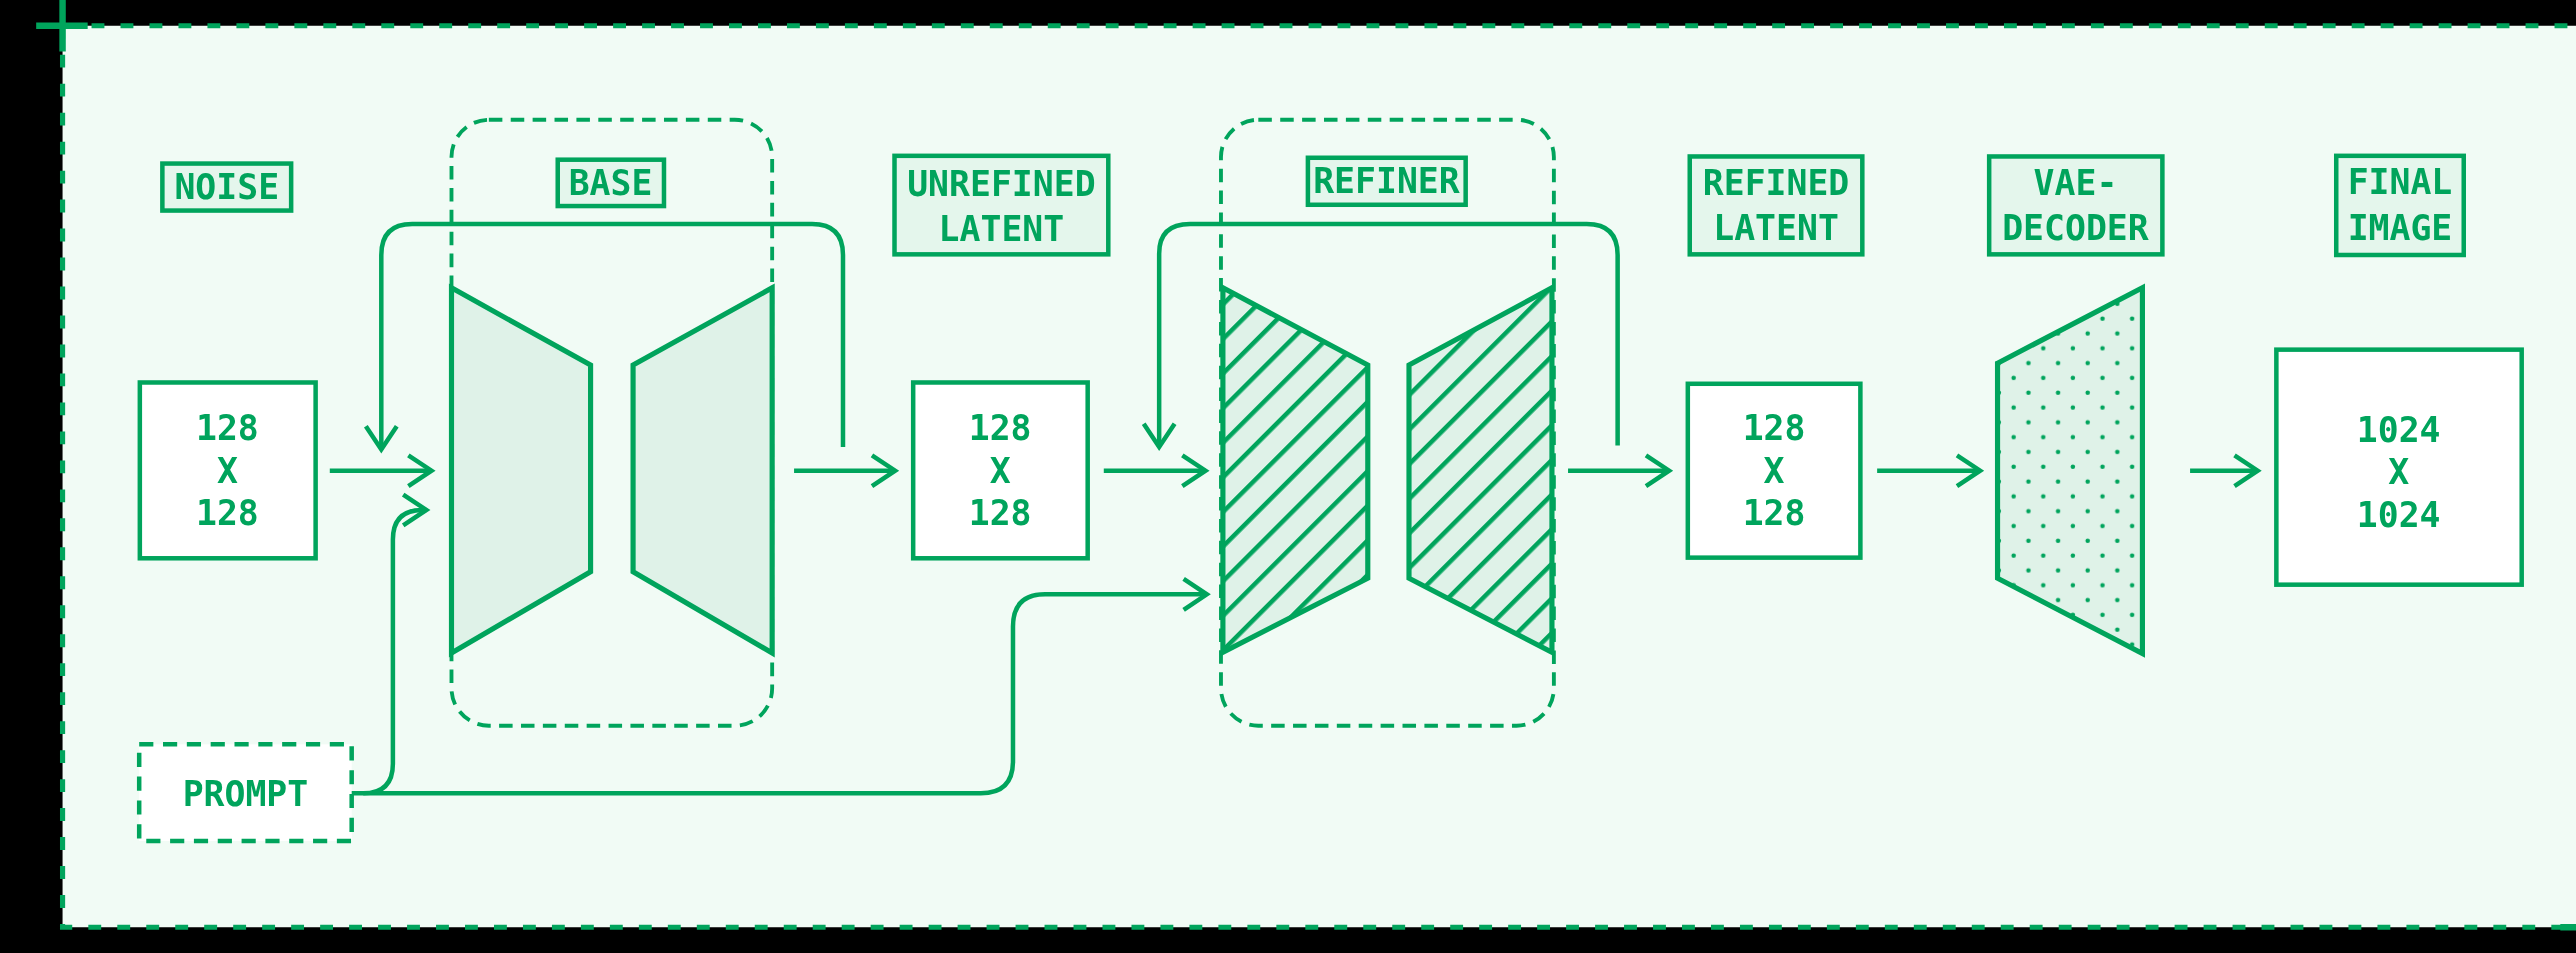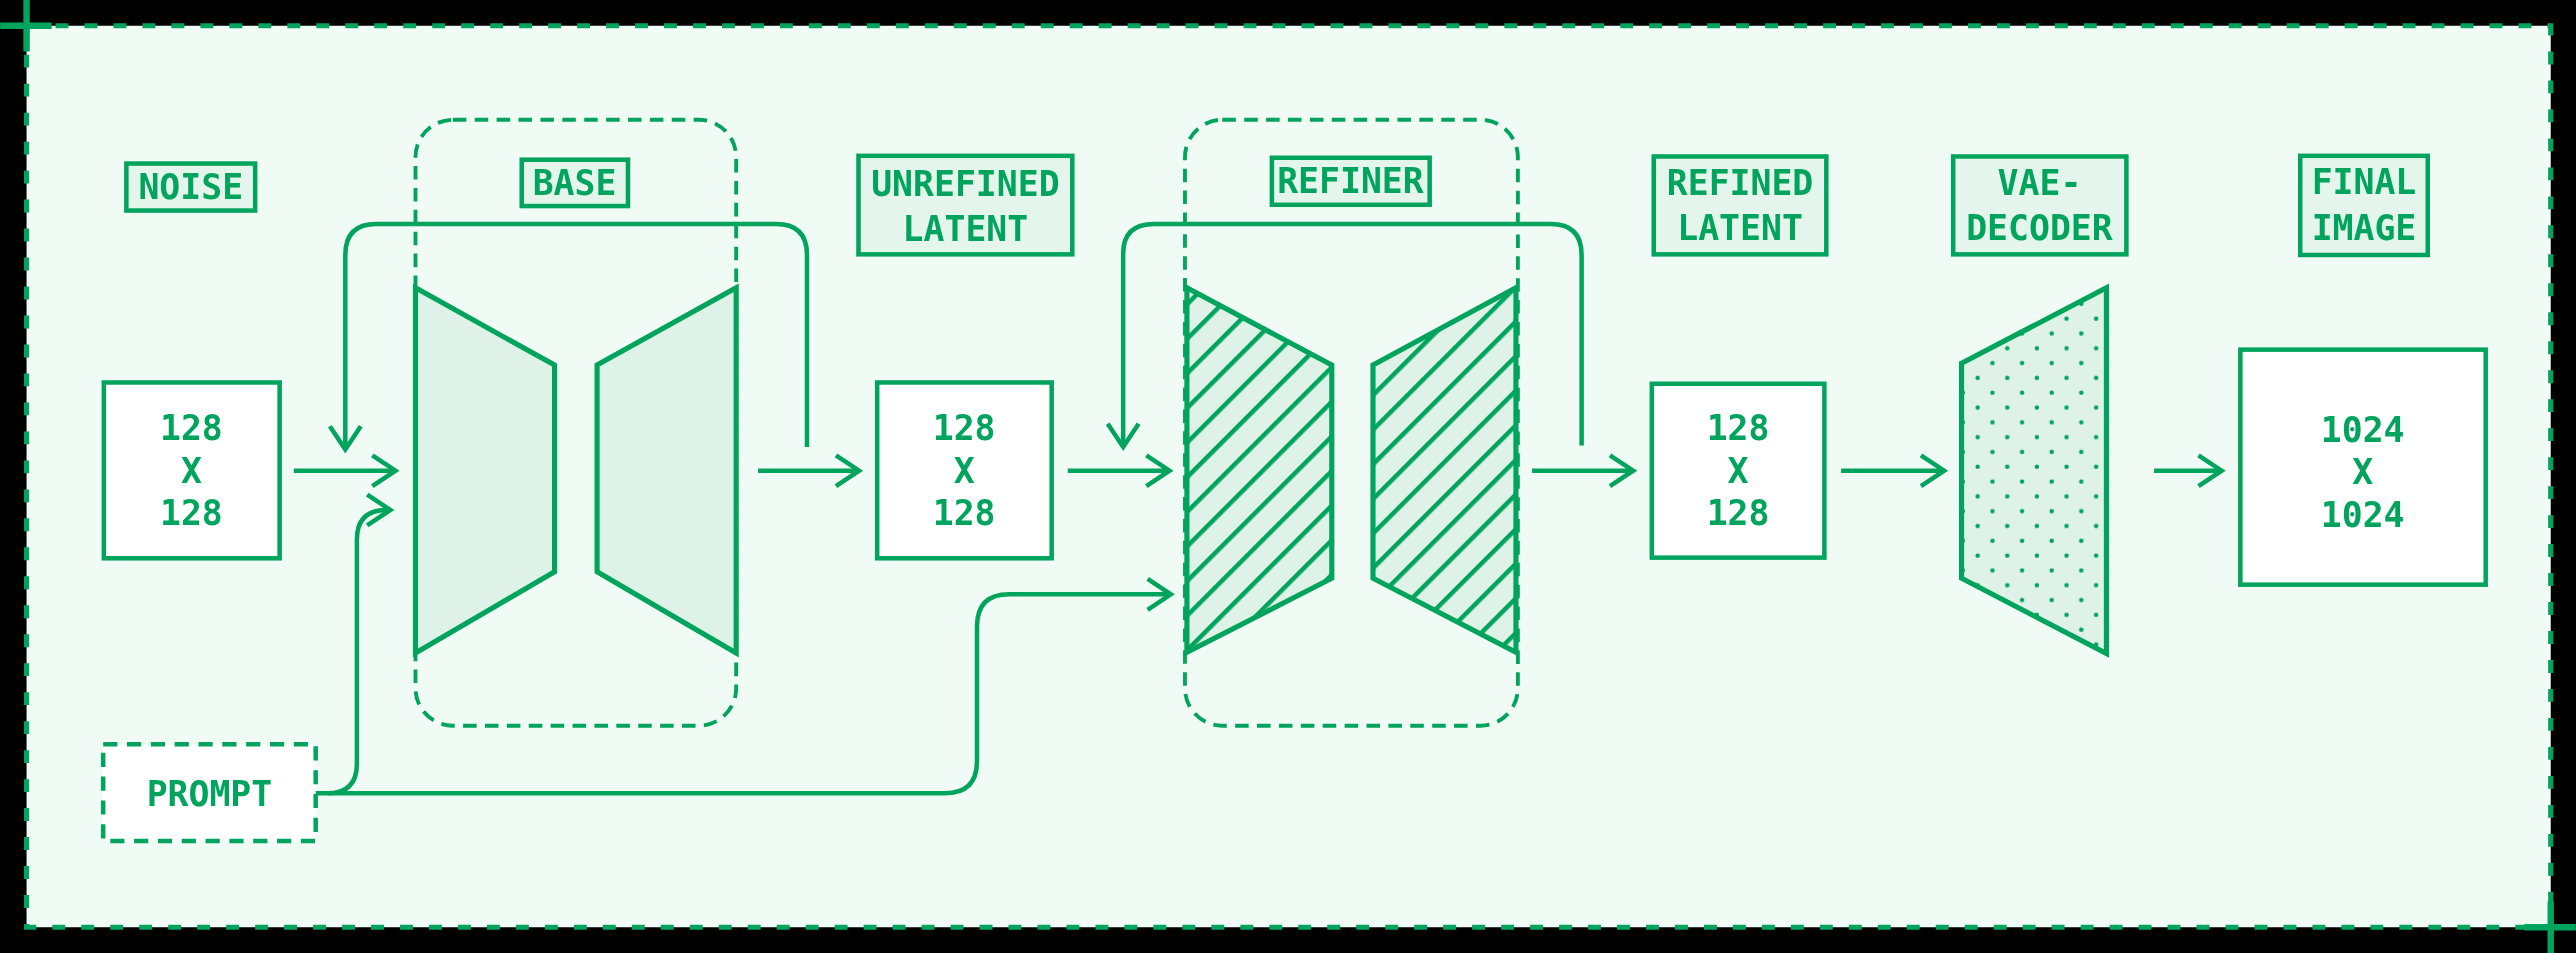--- a/index.html
+++ b/index.html
@@ -7,20 +7,21 @@
     padding: 0;
     background: #000000;
     width: 2576px;
     height: 953px;
     overflow: hidden;
   }
   #stage {
     width: 2419px;
     height: 953px;
     position: relative;
+    padding-left: 36px;
   }
   svg {
     display: block;
   }
   .mono-text {
     font-family: "DejaVu Sans Mono", "Liberation Mono", monospace;
     font-weight: 700;
     font-size: 54px;
     fill: #00a45c;
     text-anchor: middle;

